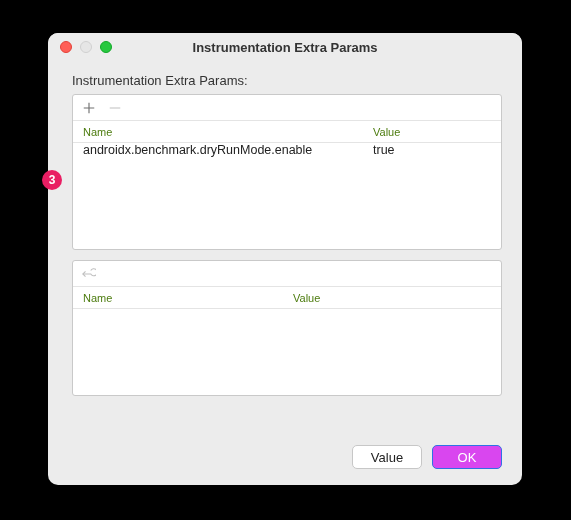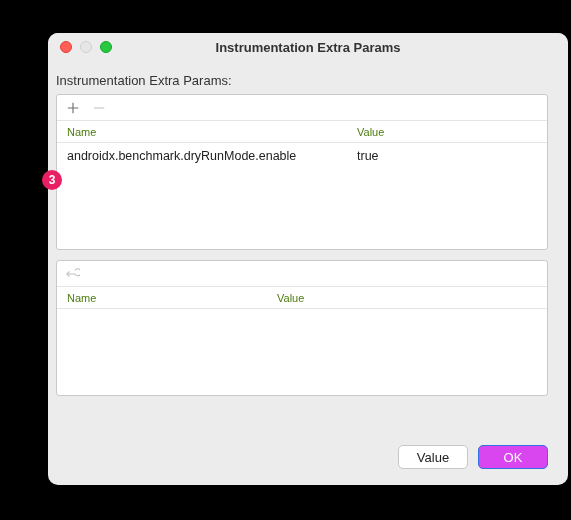--- a/index.html
+++ b/index.html
@@ -8,21 +8,21 @@
       font-family: -apple-system, BlinkMacSystemFont, "Segoe UI", Arial, sans-serif;
       font-size: 13px;
       width: 571px;
       height: 520px;
       position: relative;
     }
     .window {
       position: absolute;
       left: 48px;
       top: 33px;
-      width: 520px;
+      width: 474px;
       height: 452px;
       background: #ececec;
       border-radius: 10px;
       box-shadow: 0 20px 50px rgba(0,0,0,0.5);
       display: flex;
       flex-direction: column;
       overflow: hidden;
     }
     .titlebar {
       height: 28px;
@@ -49,21 +49,21 @@
       left: 0;
       right: 0;
       text-align: center;
       font-weight: 600;
       font-size: 13px;
       color: #333;
       pointer-events: none;
     }
     .content {
       flex: 1;
-      padding: 12px 20px 16px 8px;
+      padding: 12px 20px 16px 24px;
       display: flex;
       flex-direction: column;
     }
     .section-label {
       color: #333;
       margin-bottom: 6px;
     }
     .pane {
       border: 1px solid #c9c9c9;
       background: #fff;
@@ -101,21 +101,21 @@
     .pane.bottom .col-name { flex: 0 0 210px; padding-left: 10px; }
     .pane.bottom .col-value { flex: 1; padding-left: 10px; }
     .table-body {
       overflow: auto;
     }
     .pane.top .table-body { height: 106px; }
     .pane.bottom .table-body { height: 86px; }
     .row {
       display: flex;
       height: 20px;
-      align-items: flex-end;
+      align-items: flex-start;
       font-size: 12.5px;
       color: #222;
     }
     .pane.bottom { margin-top: 10px; }
     .footer {
       margin-top: auto;
       padding-top: 18px;
       display: flex;
       justify-content: flex-end;
       gap: 10px;

